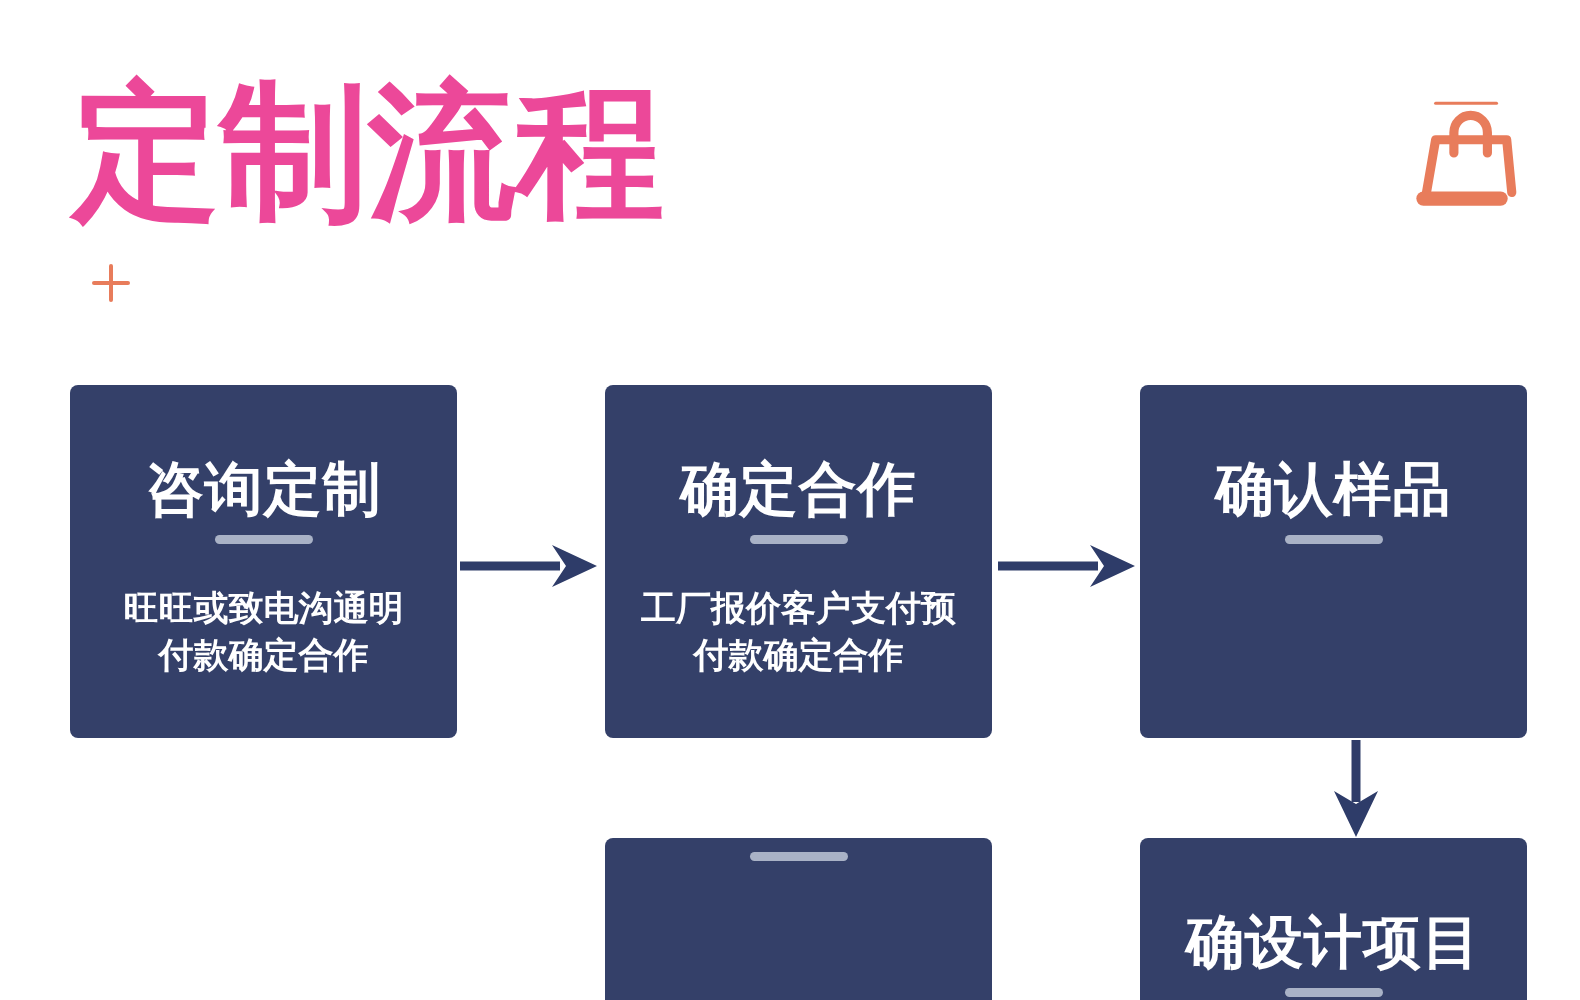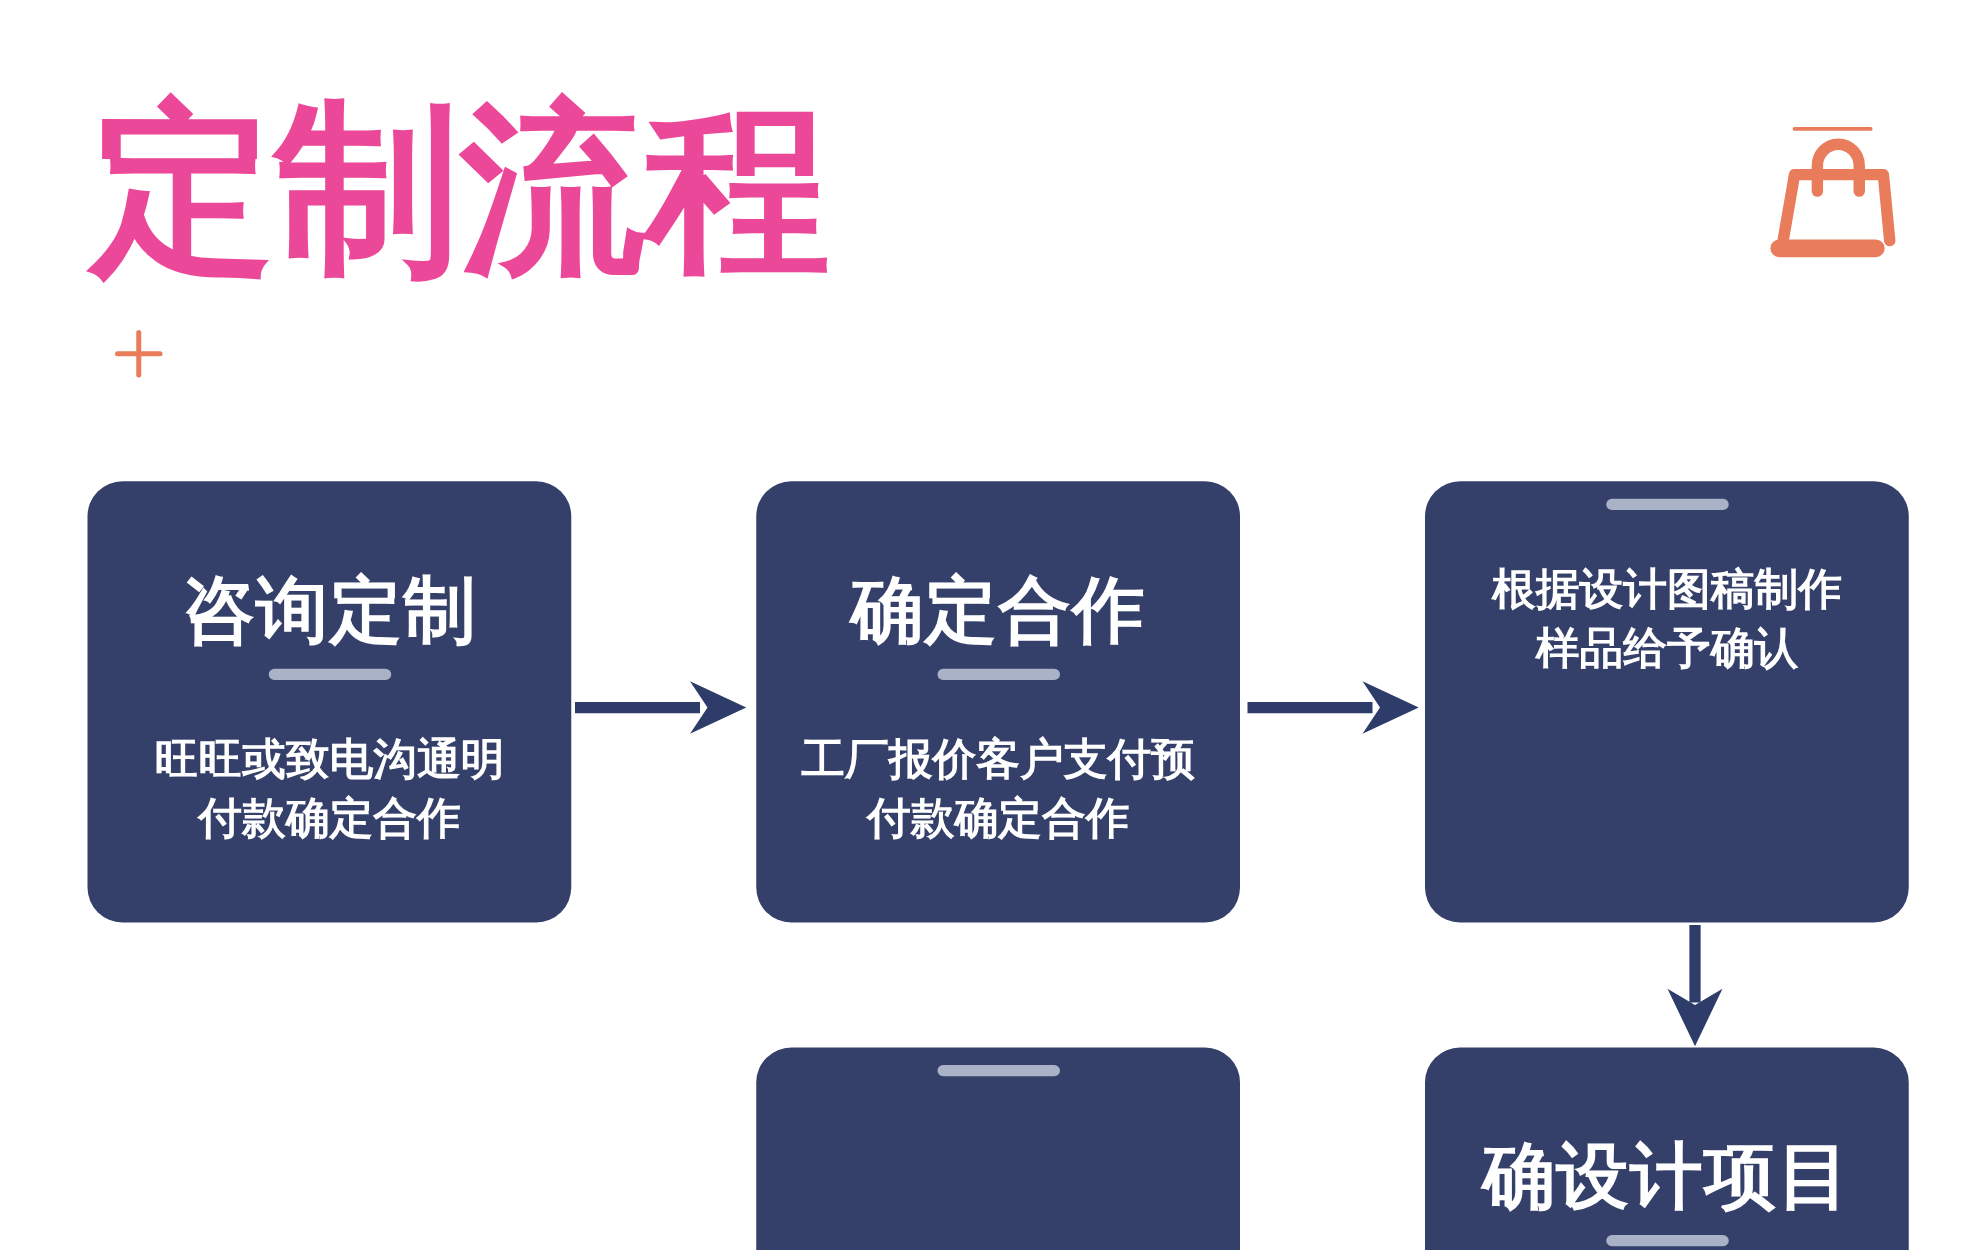--- a/index.html
+++ b/index.html
@@ -37,21 +37,21 @@
   .bag-icon {
     position: absolute;
     left: 1405px; top: 92px;
     width: 112px; height: 132px;
   }
   
   .step-box {
     position: absolute;
     width: 387px; height: 353px;
     background: #344069;
-    border-radius: 28px;
+    border-radius: 8px;
     text-align: center;
     color: #ffffff;
   }
   .step-box.pos-1 { left: 70px;   top: 385px; }
   .step-box.pos-2 { left: 605px;  top: 385px; }
   .step-box.pos-3 { left: 1140px; top: 385px; }
   .step-box.pos-4 { left: 605px;  top: 838px; }
   .step-box.pos-5 { left: 1140px; top: 838px; }
   .step-title {
     margin-top: 72px;
@@ -104,25 +104,22 @@
 <div class="step-box pos-2">
   <div class="step-title">确定合作</div>
   <div class="step-divider"></div>
   <div class="step-desc">
     <div>工厂报价客户支付预</div>
     <div>付款确定合作</div>
   </div>
 </div>
 
 <div class="step-box pos-3">
+  <div class="step-title">确认样品</div>
   <div class="step-divider"></div>
-  <div class="step-desc">
-    <div>根据设计图稿制作</div>
-    <div>样品给予确认</div>
-  </div>
 </div>
 
 <div class="step-box pos-4">
   <div class="step-divider"></div>
 </div>
 
 <div class="step-box pos-5">
   <div class="step-title">确设计项目</div>
   <div class="step-divider"></div>
 </div>

